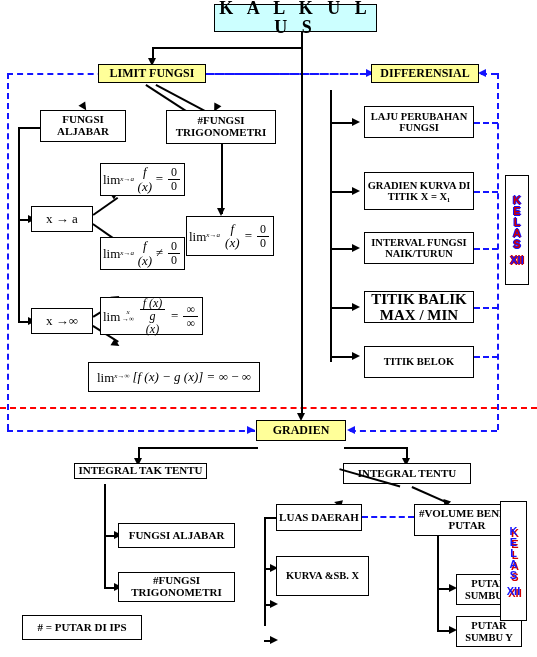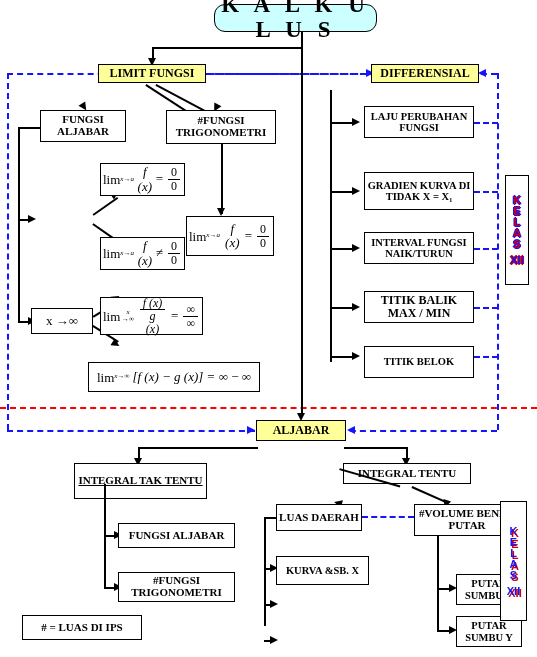--- a/index.html
+++ b/index.html
@@ -33,21 +33,21 @@
   
   .badge{position:absolute;box-sizing:border-box;border:1.5px solid #000;background:#fff;
          display:flex;flex-direction:column;align-items:center;justify-content:center;}
   .badge .ch{font-family:"Liberation Sans", sans-serif;font-weight:bold;font-size:11px;line-height:11px;}
   .badge .gap{height:5px;}
   .badge.red .ch{color:#d00000;text-shadow:1px 0 0 #1414ff,-1px 0 0 #1414ff,0 1px 0 #1414ff,0 -1px 0 #1414ff;}
   .badge.red .ch.kls{color:#1414ff;text-shadow:1px 0 0 #d00000,-1px 0 0 #d00000,0 1px 0 #d00000,0 -1px 0 #d00000;}
   .badge.blue .ch{color:#1414ff;text-shadow:1.5px 1.5px 0 #d00000;}
   .badge.blue .ch.kls{color:#1414ff;text-shadow:1.5px 1.5px 0 #d00000;}
 
-  .title-box{letter-spacing:5px;font-size:23px;font-family:"Liberation Serif", serif;border-radius:11px;}
+  .title-box{letter-spacing:5px;font-size:18px;font-family:"Liberation Serif", serif;}
 
   
   .mrow{display:flex;align-items:center;justify-content:center;font-family:"Liberation Serif", serif;
         font-weight:normal;font-size:13px;color:#000;gap:1px;}
   .lim{display:inline-flex;flex-direction:row;align-items:center;line-height:1;}
   .lim .lm{font-size:13px;}
   .lim .sub{font-size:7px;margin-top:-1px;}
   .frac{display:inline-flex;flex-direction:column;align-items:center;line-height:1.05;margin:0 2px;}
   .frac .num{border-bottom:1px solid #000;padding:0 3px;font-size:12px;}
   .frac .den{padding:0 3px;font-size:12px;}
@@ -101,20 +101,21 @@
   <div class="box" style="left:40px;top:110px;width:86px;height:32px;font-size:11px;">FUNGSI ALJABAR</div>
   <div class="box" style="left:166px;top:110px;width:110px;height:34px;font-size:11px;">#FUNGSI TRIGONOMETRI</div>
 
   <div class="h" style="left:18px;top:127px;width:23px;"></div>
   <div class="v" style="left:18px;top:127px;height:194px;"></div>
   <div class="h" style="left:18px;top:219px;width:14px;"></div>
   <div class="arr right" style="left:28px;top:215px;"></div>
   <div class="h" style="left:18px;top:321px;width:14px;"></div>
   <div class="arr right" style="left:28px;top:317px;"></div>
 
+  <div class="box" style="left:31px;top:206px;width:62px;height:26px;font-weight:normal;font-size:13px;">x → a</div>
 
   <div class="box" style="left:31px;top:308px;width:62px;height:26px;font-weight:normal;font-size:13px;">x →∞</div>
 
   <div class="diag" style="left:93px;top:214px;width:30px;transform:rotate(-35deg);"></div>
   <div class="arr right" style="left:111px;top:190px;transform:rotate(-35deg);"></div>
   <div class="diag" style="left:93px;top:223px;width:30px;transform:rotate(35deg);"></div>
   <div class="arr right" style="left:111px;top:239px;transform:rotate(35deg);"></div>
 
   <div class="diag" style="left:93px;top:316px;width:30px;transform:rotate(-32deg);"></div>
   <div class="arr right" style="left:112px;top:294px;transform:rotate(-32deg);"></div>
@@ -207,45 +208,45 @@
   <div class="h" style="left:330px;top:191px;width:26px;"></div>
   <div class="arr right" style="left:352px;top:187px;"></div>
   <div class="h" style="left:330px;top:248px;width:26px;"></div>
   <div class="arr right" style="left:352px;top:244px;"></div>
   <div class="h" style="left:330px;top:307px;width:26px;"></div>
   <div class="arr right" style="left:352px;top:303px;"></div>
   <div class="h" style="left:330px;top:356px;width:26px;"></div>
   <div class="arr right" style="left:352px;top:352px;"></div>
 
   <div class="box" style="left:364px;top:106px;width:110px;height:32px;font-size:10.5px;">LAJU PERUBAHAN FUNGSI</div>
-  <div class="box" style="left:364px;top:172px;width:110px;height:38px;font-size:10.5px;">GRADIEN KURVA DI TIDAK  X = X₁</div>
+  <div class="box" style="left:364px;top:172px;width:110px;height:38px;font-size:10.5px;">GRADIEN KURVA DI TITIK  X = X₁</div>
   <div class="box" style="left:364px;top:232px;width:110px;height:32px;font-size:10.5px;">INTERVAL FUNGSI NAIK/TURUN</div>
-  <div class="box" style="left:364px;top:291px;width:110px;height:32px;font-size:12px;">TITIK BALIK MAX / MIN</div>
+  <div class="box" style="left:364px;top:291px;width:110px;height:32px;font-size:15px;">TITIK BALIK MAX / MIN</div>
   <div class="box" style="left:364px;top:346px;width:110px;height:32px;font-size:10.5px;">TITIK BELOK</div>
 
   <div class="badge red" style="left:505px;top:175px;width:24px;height:110px;">
     <span class="ch">K</span>
     <span class="ch">E</span>
     <span class="ch">L</span>
     <span class="ch">A</span>
     <span class="ch">S</span>
     <span class="gap"></span>
     <span class="ch kls">XII</span>
   </div>
 
-  <div class="box yellow" style="left:256px;top:420px;width:90px;height:21px;font-size:12px;">ALJABAR</div>
+  <div class="box yellow" style="left:256px;top:420px;width:90px;height:21px;font-size:12px;">GRADIEN</div>
 
   <div class="h" style="left:138px;top:447px;width:120px;"></div>
   <div class="v" style="left:138px;top:447px;height:14px;"></div>
   <div class="arr down" style="left:134px;top:458px;"></div>
   <div class="h" style="left:344px;top:447px;width:63px;"></div>
   <div class="v" style="left:406px;top:447px;height:14px;"></div>
   <div class="arr down" style="left:402px;top:458px;"></div>
 
-  <div class="box" style="left:74px;top:463px;width:133px;height:36px;font-size:11px;text-decoration:underline;">INTEGRAL TAK TENTU</div>
+  <div class="box" style="left:74px;top:463px;width:133px;height:16px;font-size:11px;">INTEGRAL TAK TENTU</div>
   <div class="box" style="left:343px;top:463px;width:128px;height:21px;font-size:11px;">INTEGRAL TENTU</div>
 
   <div class="v" style="left:104px;top:484px;height:103px;"></div>
   <div class="h" style="left:104px;top:535px;width:14px;"></div>
   <div class="arr right" style="left:114px;top:531px;"></div>
   <div class="h" style="left:104px;top:587px;width:14px;"></div>
   <div class="arr right" style="left:114px;top:583px;"></div>
 
   <div class="box" style="left:118px;top:523px;width:117px;height:25px;font-size:11px;">FUNGSI ALJABAR</div>
   <div class="box" style="left:118px;top:572px;width:117px;height:30px;font-size:11px;">#FUNGSI TRIGONOMETRI</div>
@@ -260,36 +261,36 @@
 
   <div class="v" style="left:264px;top:517px;height:109px;"></div>
   <div class="h" style="left:264px;top:517px;width:13px;"></div>
   <div class="h" style="left:264px;top:568px;width:10px;"></div>
   <div class="arr right" style="left:270px;top:564px;"></div>
   <div class="h" style="left:264px;top:604px;width:10px;"></div>
   <div class="arr right" style="left:270px;top:600px;"></div>
   <div class="h" style="left:264px;top:640px;width:10px;"></div>
   <div class="arr right" style="left:270px;top:636px;"></div>
 
-  <div class="box" style="left:276px;top:556px;width:93px;height:29px;font-size:10.5px;">KURVA &amp;SB. X</div>
+  <div class="box" style="left:276px;top:556px;width:93px;height:40px;font-size:10.5px;">KURVA &amp;SB. X</div>
 
   <div class="v" style="left:437px;top:536px;height:94px;"></div>
   <div class="h" style="left:437px;top:588px;width:16px;"></div>
   <div class="arr right" style="left:449px;top:584px;"></div>
   <div class="h" style="left:437px;top:630px;width:16px;"></div>
   <div class="arr right" style="left:449px;top:626px;"></div>
 
   <div class="box" style="left:456px;top:574px;width:66px;height:31px;font-size:10.5px;">PUTAR SUMBU X</div>
   <div class="box" style="left:456px;top:616px;width:66px;height:31px;font-size:10.5px;">PUTAR SUMBU Y</div>
 
   <div class="badge blue" style="left:500px;top:501px;width:27px;height:120px;">
     <span class="ch">K</span>
     <span class="ch">E</span>
     <span class="ch">L</span>
     <span class="ch">A</span>
     <span class="ch">S</span>
     <span class="gap"></span>
     <span class="ch kls">XII</span>
   </div>
 
-  <div class="box legend" style="left:22px;top:615px;width:120px;height:25px;font-size:11px;">#  = LUAS DI IPS</div>
+  <div class="box legend" style="left:22px;top:615px;width:120px;height:25px;font-size:11px;">#  = PUTAR DI IPS</div>
 
 </div>
 
 </body></html>

